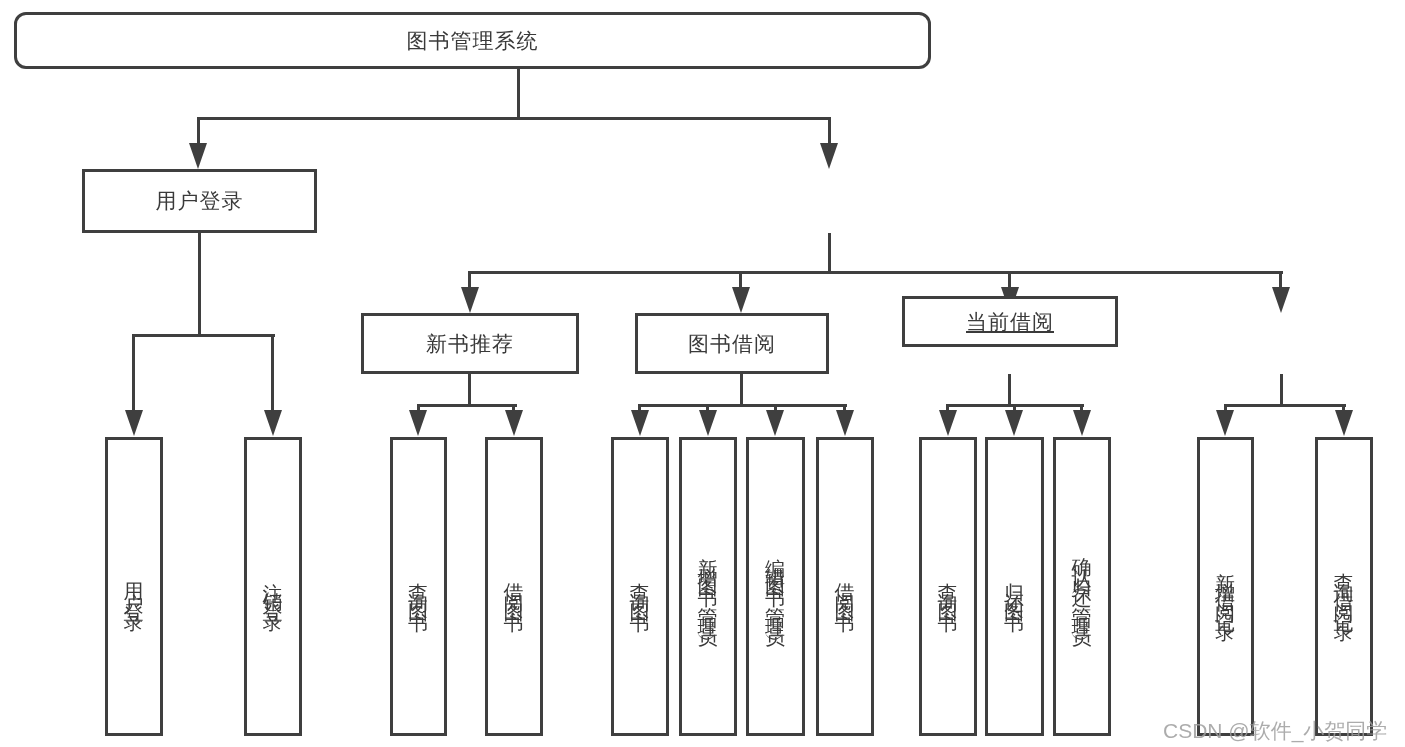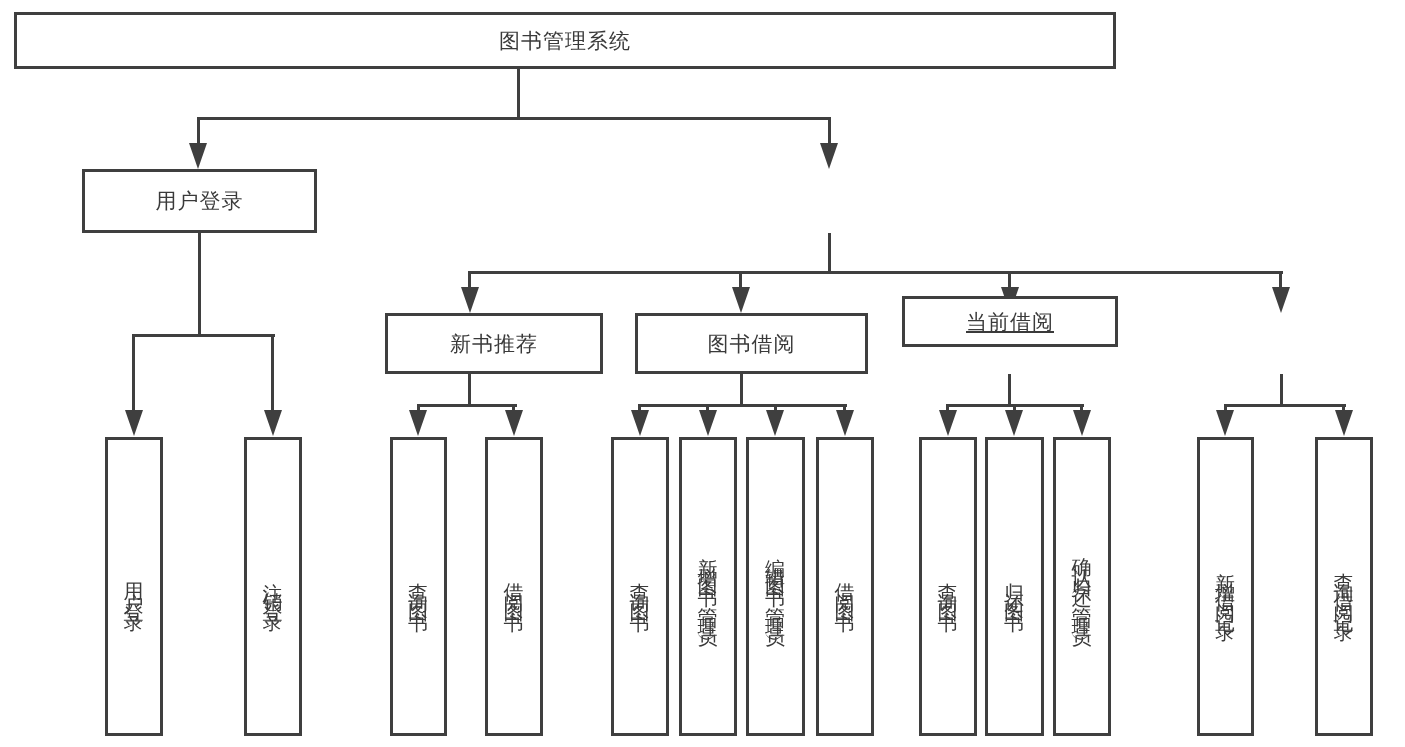--- a/index.html
+++ b/index.html
@@ -54,21 +54,21 @@
     color: rgba(158, 158, 158, 0.85);
     white-space: nowrap;
     z-index: 10;
   }
 </style>
 </head>
 <body>
 
 <div class="canvas">
 
-  <div class="box" style="left:14px; top:12px; width:1102px; height:57px;">
+  <div class="box" style="left:14px; top:12px; width:917px; height:57px;border-radius:12px;">
     <span class="hlabel">图书管理系统</span>
   </div>
 
   <div class="line" style="left:517px; top:68px; width:3px; height:51px;"></div>
   <div class="line" style="left:197px; top:117px; width:634px; height:3px;"></div>
   <div class="line" style="left:197px; top:117px; width:3px; height:28px;"></div>
   <div class="arrowhead" style="left:189px; top:143px;"></div>
   <div class="line" style="left:828px; top:117px; width:3px; height:28px;"></div>
   <div class="arrowhead" style="left:820px; top:143px;"></div>
 
@@ -87,24 +87,24 @@
   <div class="line" style="left:468px; top:271px; width:815px; height:3px;"></div>
   <div class="line" style="left:468px; top:271px; width:3px; height:18px;"></div>
   <div class="arrowhead" style="left:461px; top:287px;"></div>
   <div class="line" style="left:739px; top:271px; width:3px; height:18px;"></div>
   <div class="arrowhead" style="left:732px; top:287px;"></div>
   <div class="line" style="left:1008px; top:271px; width:3px; height:18px;"></div>
   <div class="arrowhead" style="left:1001px; top:287px;"></div>
   <div class="line" style="left:1279px; top:271px; width:3px; height:18px;"></div>
   <div class="arrowhead" style="left:1272px; top:287px;"></div>
 
-  <div class="box" style="left:361px; top:313px; width:218px; height:61px;margin-left:24px;">
+  <div class="box" style="left:361px; top:313px; width:218px; height:61px;">
     <span class="hlabel">新书推荐</span>
   </div>
-  <div class="box" style="left:635px; top:313px; width:233px; height:61px;">
+  <div class="box" style="left:635px; top:313px; width:194px; height:61px;">
     <span class="hlabel">图书借阅</span>
   </div>
   <div class="box" style="left:902px; top:296px; width:216px; height:51px;text-decoration:underline;">
     <span class="hlabel">当前借阅</span>
   </div>
 
   <div class="line" style="left:468px; top:374px; width:3px; height:33px;"></div>
   <div class="line" style="left:417px; top:404px; width:100px; height:3px;"></div>
   <div class="line" style="left:417px; top:404px; width:3px; height:10px;"></div>
   <div class="arrowhead" style="left:409px; top:410px;"></div>
@@ -175,14 +175,15 @@
     <span class="vtext">确认归还（管理员）</span>
   </div>
 
   <div class="box" style="left:1197px; top:437px; width:57px; height:299px;">
     <span class="vtext">新增借阅记录</span>
   </div>
   <div class="box" style="left:1315px; top:437px; width:58px; height:299px;">
     <span class="vtext">查询借阅记录</span>
   </div>
 
+  <div class="watermark">CSDN @软件_小贺同学</div>
 
 </div>
 
 </body></html>

